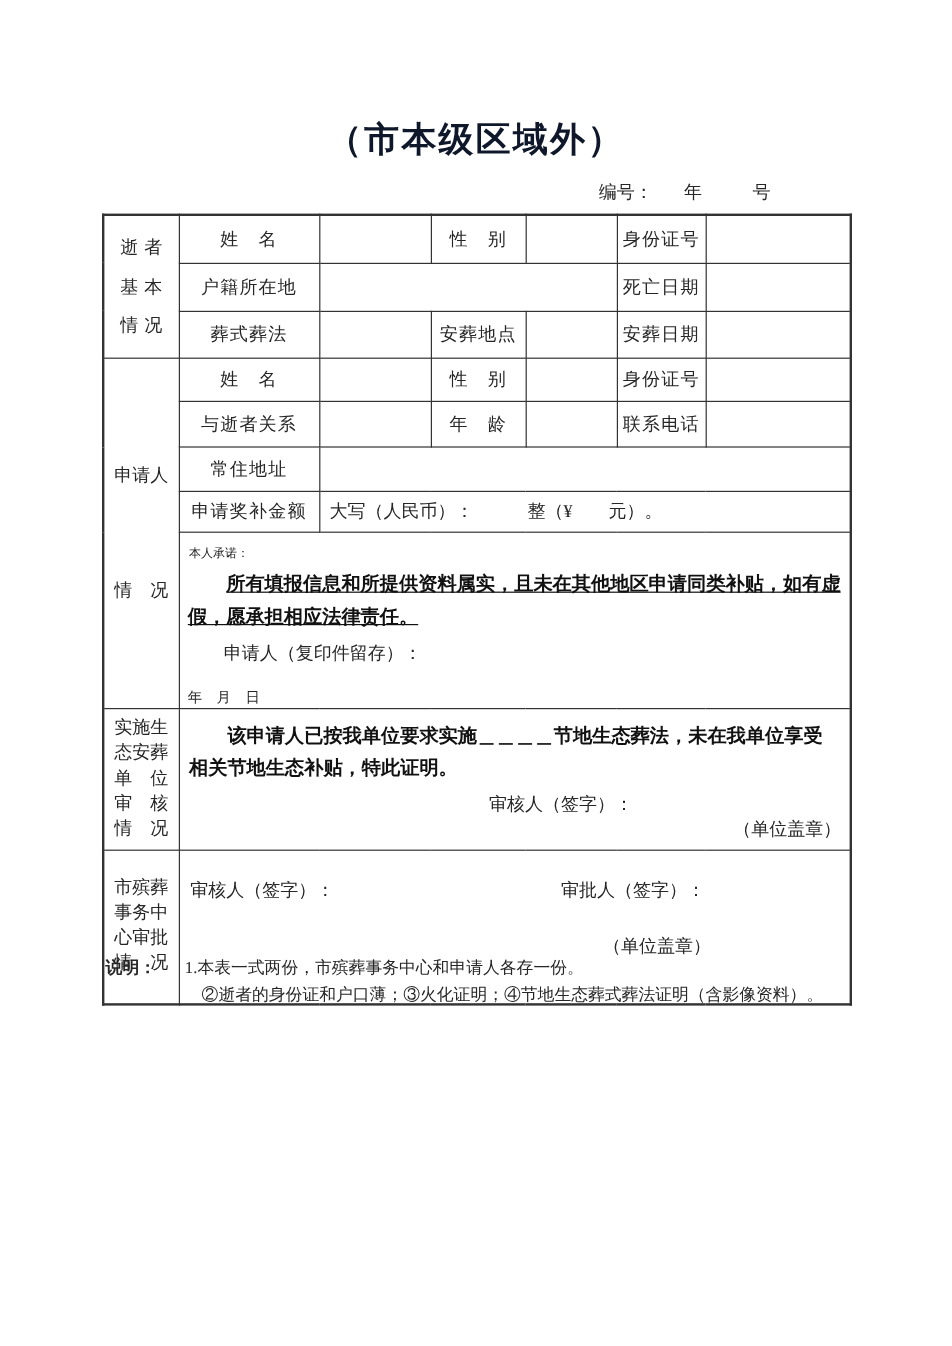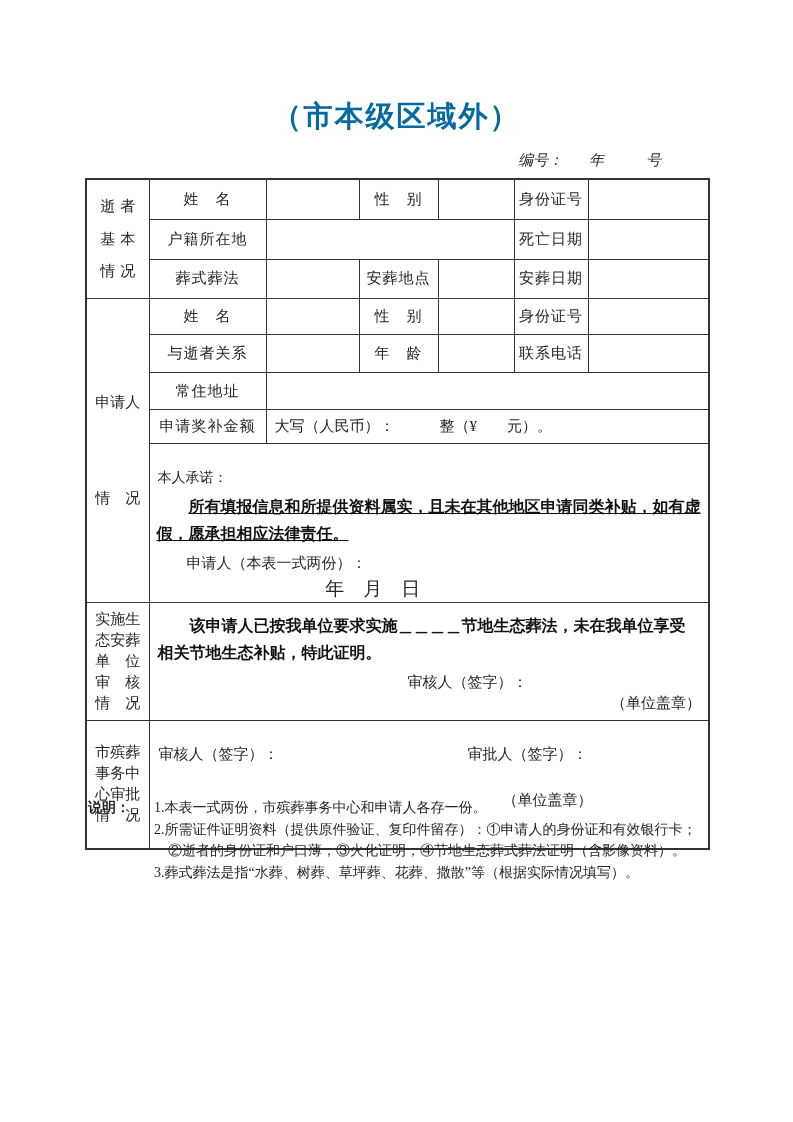--- a/index.html
+++ b/index.html
@@ -10,23 +10,23 @@
     margin: 0 auto;
     background: #ffffff;
     font-family: "Liberation Serif", "DejaVu Serif", serif;
     color: #262626;
   }
   .title {
     position: absolute; top: 97px; left: 0; width: 100%;
     text-align: center;
     font-family: "Liberation Sans", "DejaVu Sans", sans-serif;
     font-weight: 700; font-size: 29px; letter-spacing: 2px;
-    color: #0369a1;
-  }
-  .serial { position: absolute; top: 151px; left: 518px; font-size: 15px; font-style: italic; }
+    color: #0f172a;
+  }
+  .serial { position: absolute; top: 151px; left: 499px; font-size: 15px; }
   .serial .yr { margin-left: 26px; }
   .serial .no { margin-left: 42px; }
 
   table.form-table {
     position: absolute; top: 178px; left: 85px;
     width: 623px; table-layout: fixed; border-collapse: collapse;
     border: 2px solid #333333;
   }
   td {
     border: 1px solid #333333;
@@ -40,28 +40,28 @@
     justify-content: space-evenly; align-items: center;
     width: 100%;
   }
   .vwrap .sp { letter-spacing: 5px; text-indent: 5px; }
   .vwrap.tight { justify-content: center; }
   .vwrap.tight div { line-height: 21px; }
   td.lcell { text-align: left; padding-left: 8px; }
 
   
   td.promise-cell { text-align: left; vertical-align: top; padding: 7px 7px 0 7px; }
-  .promise-head { font-size: 14px; margin-top: 18px; padding-left: 1px; }
+  .promise-head { font-size: 10px; margin-top: 3px; padding-left: 1px; }
   .promise-body {
     margin-top: 6px;
     font-weight: 700; font-size: 16px; line-height: 27px;
     text-indent: 2em; color: #111; text-decoration: underline;
   }
   .promise-sign { margin-top: 7px; padding-left: 30px; font-size: 15px; }
-  .promise-date { margin-top: 3px; text-align: center; padding-right: 112px; font-size: 19px; }
+  .promise-date { margin-top: 19px; text-align: left; padding-right: 112px; font-size: 12px; }
 
   
   td.relcell { position: relative; text-align: left; vertical-align: top; margin-top: 31px; }
   .ur-statement {
     position: absolute; top: 9px; left: 8px; right: 7px;
     font-weight: 700; font-size: 16px; line-height: 27px;
     text-indent: 2em; color: #111;
   }
   .ur-reviewer { position: absolute; left: 258px; top: 70px; font-size: 15px; }
   .ur-seal { position: absolute; right: 7px; top: 91px; font-size: 15px; }
@@ -160,21 +160,21 @@
         <td colspan="5"></td>
       </tr>
       <tr style="height:34px">
         <td class="flabel">申请奖补金额</td>
         <td colspan="5" class="lcell">大写（人民币）：　　　整（¥　　元）。</td>
       </tr>
       <tr style="height:131px">
         <td colspan="6" class="promise-cell">
           <div class="promise-head">本人承诺：</div>
           <div class="promise-body">所有填报信息和所提供资料属实，且未在其他地区申请同类补贴，如有虚假，愿承担相应法律责任。</div>
-          <div class="promise-sign">申请人（本表一式两份）：</div>
+          <div class="promise-sign">申请人（复印件留存）：</div>
           <div class="promise-date">年　月　日</div>
         </td>
       </tr>
 
       <tr style="height:115px">
         <td class="vlabel">
           <div class="vwrap tight" style="height:111px">
             <div>实施生</div>
             <div>态安葬</div>
             <div>单　位</div>
@@ -204,19 +204,17 @@
           <div class="ca-seal">（单位盖章）</div>
         </td>
       </tr>
     </tbody>
   </table>
 
   <div class="notes">
     <span class="notes-label">说明：</span>
     <div class="notes-body">
       <div>1.本表一式两份，市殡葬事务中心和申请人各存一份。</div>
-      <div>2.所需证件证明资料（提供原件验证、复印件留存）：①申请人的身份证和有效银行卡；</div>
       <div class="indent1">②逝者的身份证和户口薄；③火化证明；④节地生态葬式葬法证明（含影像资料）。</div>
-      <div>3.葬式葬法是指“水葬、树葬、草坪葬、花葬、撒散”等（根据实际情况填写）。</div>
     </div>
   </div>
 
 </div>
 
 </body></html>

